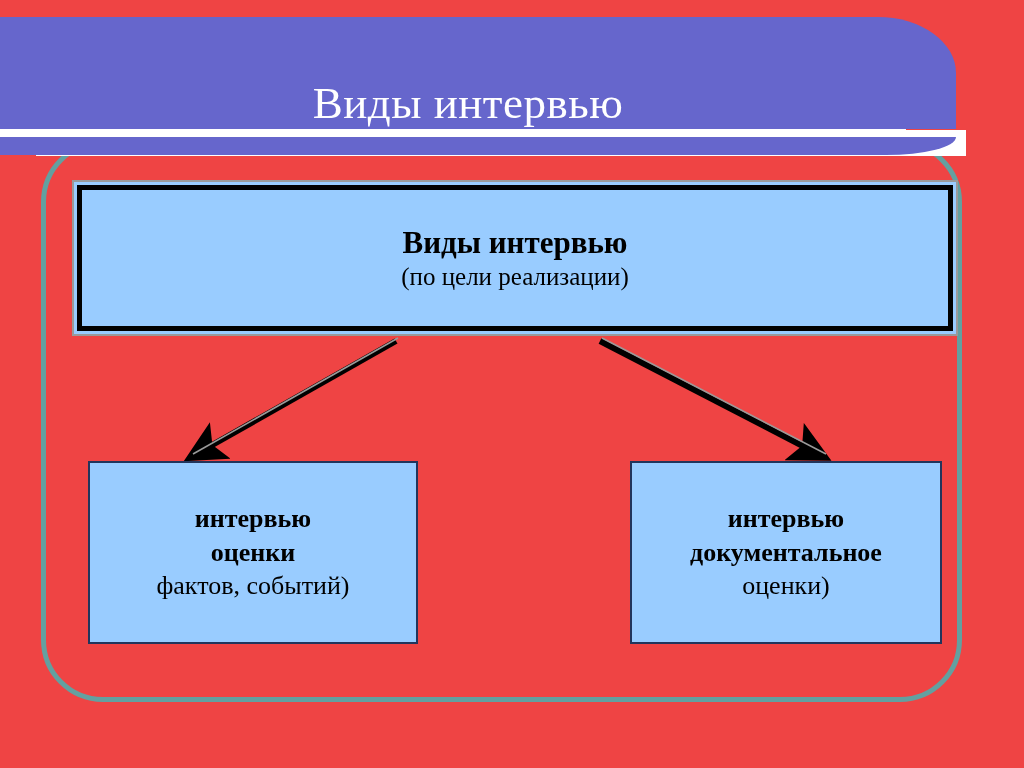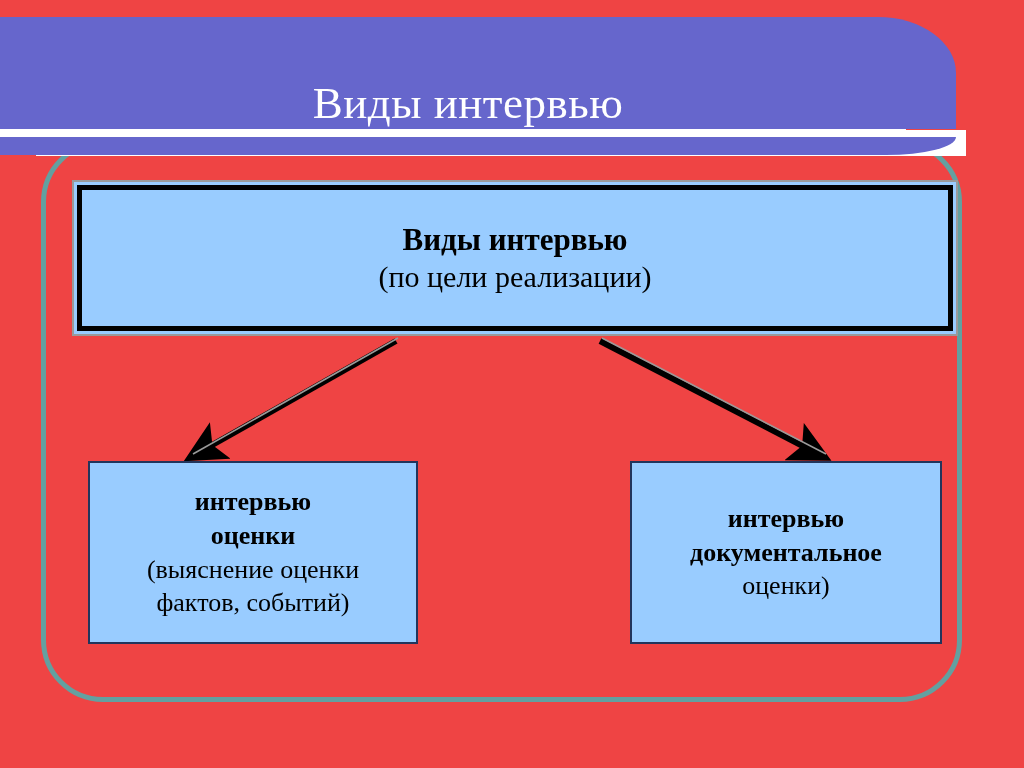--- a/index.html
+++ b/index.html
@@ -124,21 +124,21 @@
     flex-direction: column;
     align-items: center;
     justify-content: center;
   }
   .node-root .line-strong {
     font-size: 31px;
     font-weight: bold;
     line-height: 1.18;
   }
   .node-root .line-normal {
-    font-size: 30px;
+    font-size: 25px;
     font-weight: normal;
     line-height: 1.18;
   }
 
   .node-leaf {
     border: 2px solid #22355c;
   }
   .node-left {
     left: 88px;
     top: 461px;
@@ -205,21 +205,20 @@
   <div class="node node-root">
     <div class="node-root-inner">
       <div class="line-strong">Виды интервью</div>
       <div class="line-normal">(по цели реализации)</div>
     </div>
   </div>
 
   <div class="node node-leaf node-left">
     <div class="line-strong">интервью</div>
     <div class="line-strong">оценки</div>
-    <div class="line-normal">(выяснение оценки</div>
     <div class="line-normal">фактов, событий)</div>
   </div>
 
   <div class="node node-leaf node-right">
     <div class="line-strong">интервью</div>
     <div class="line-strong">документальное</div>
     <div class="line-normal">оценки)</div>
   </div>
 
 </div>

